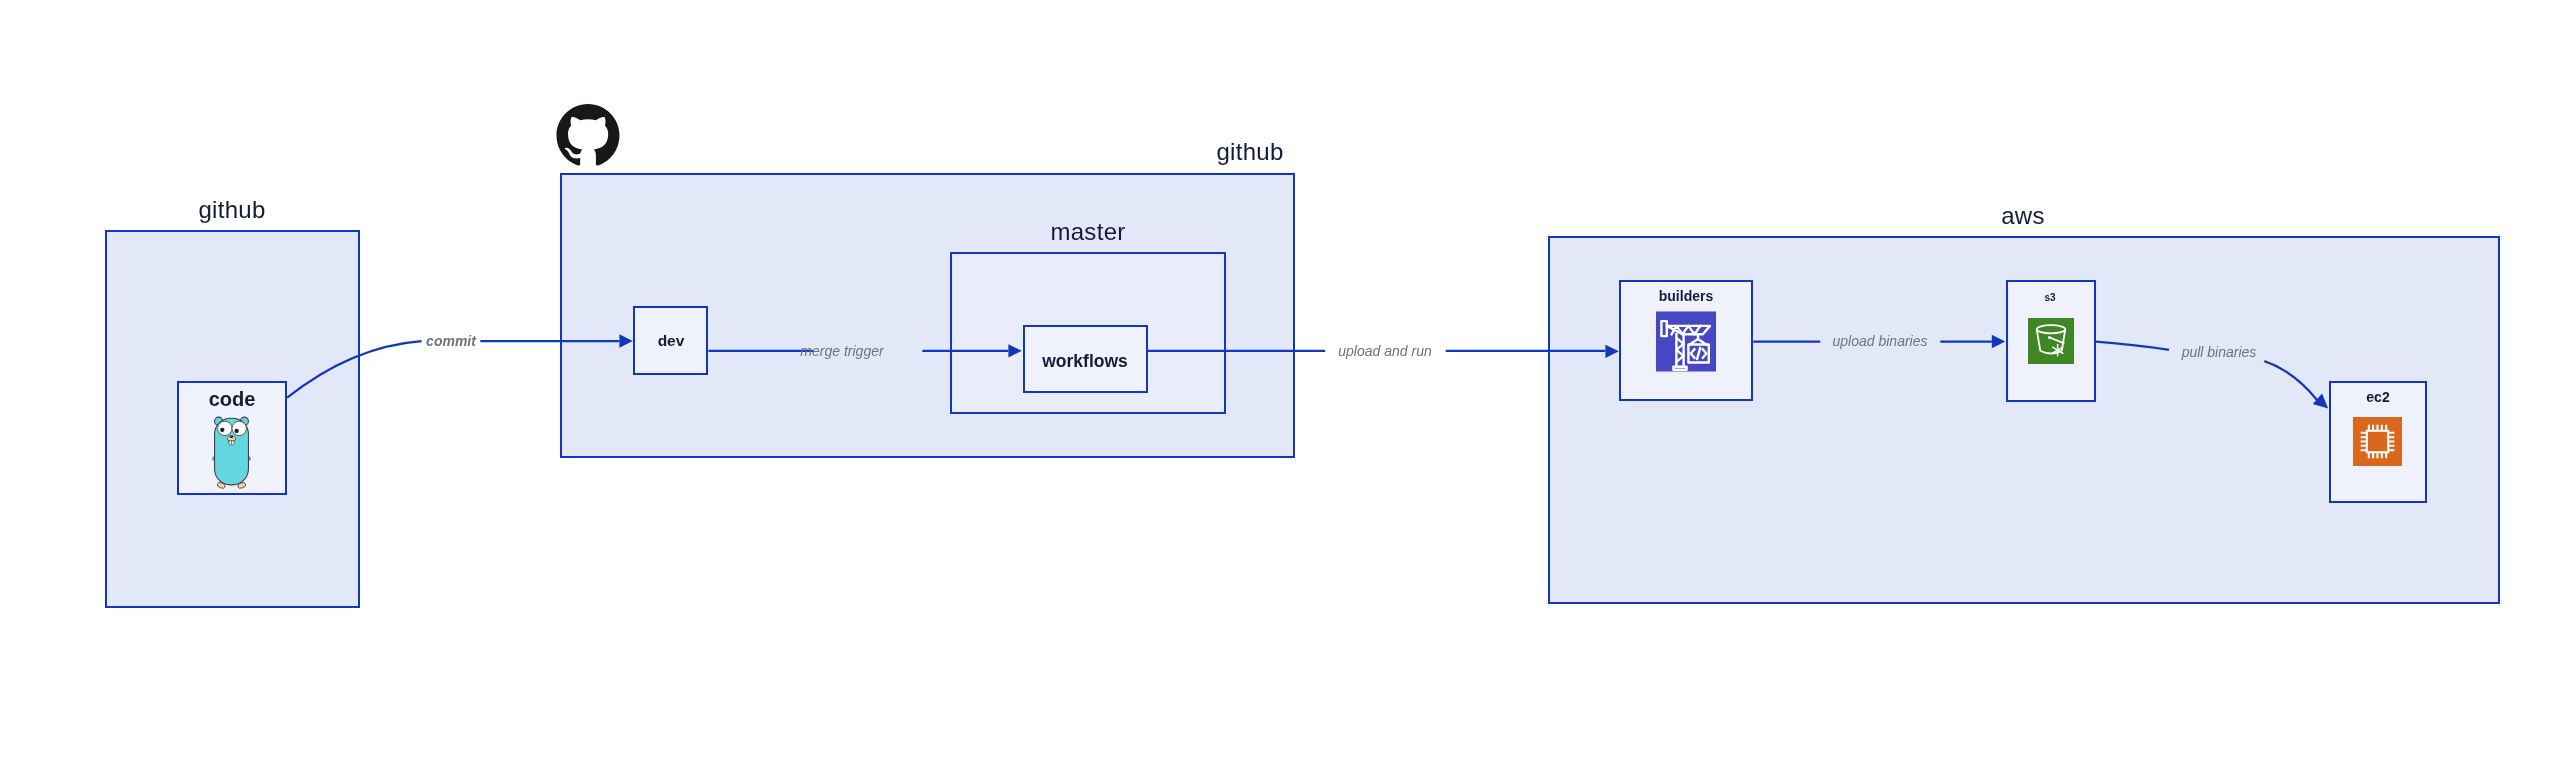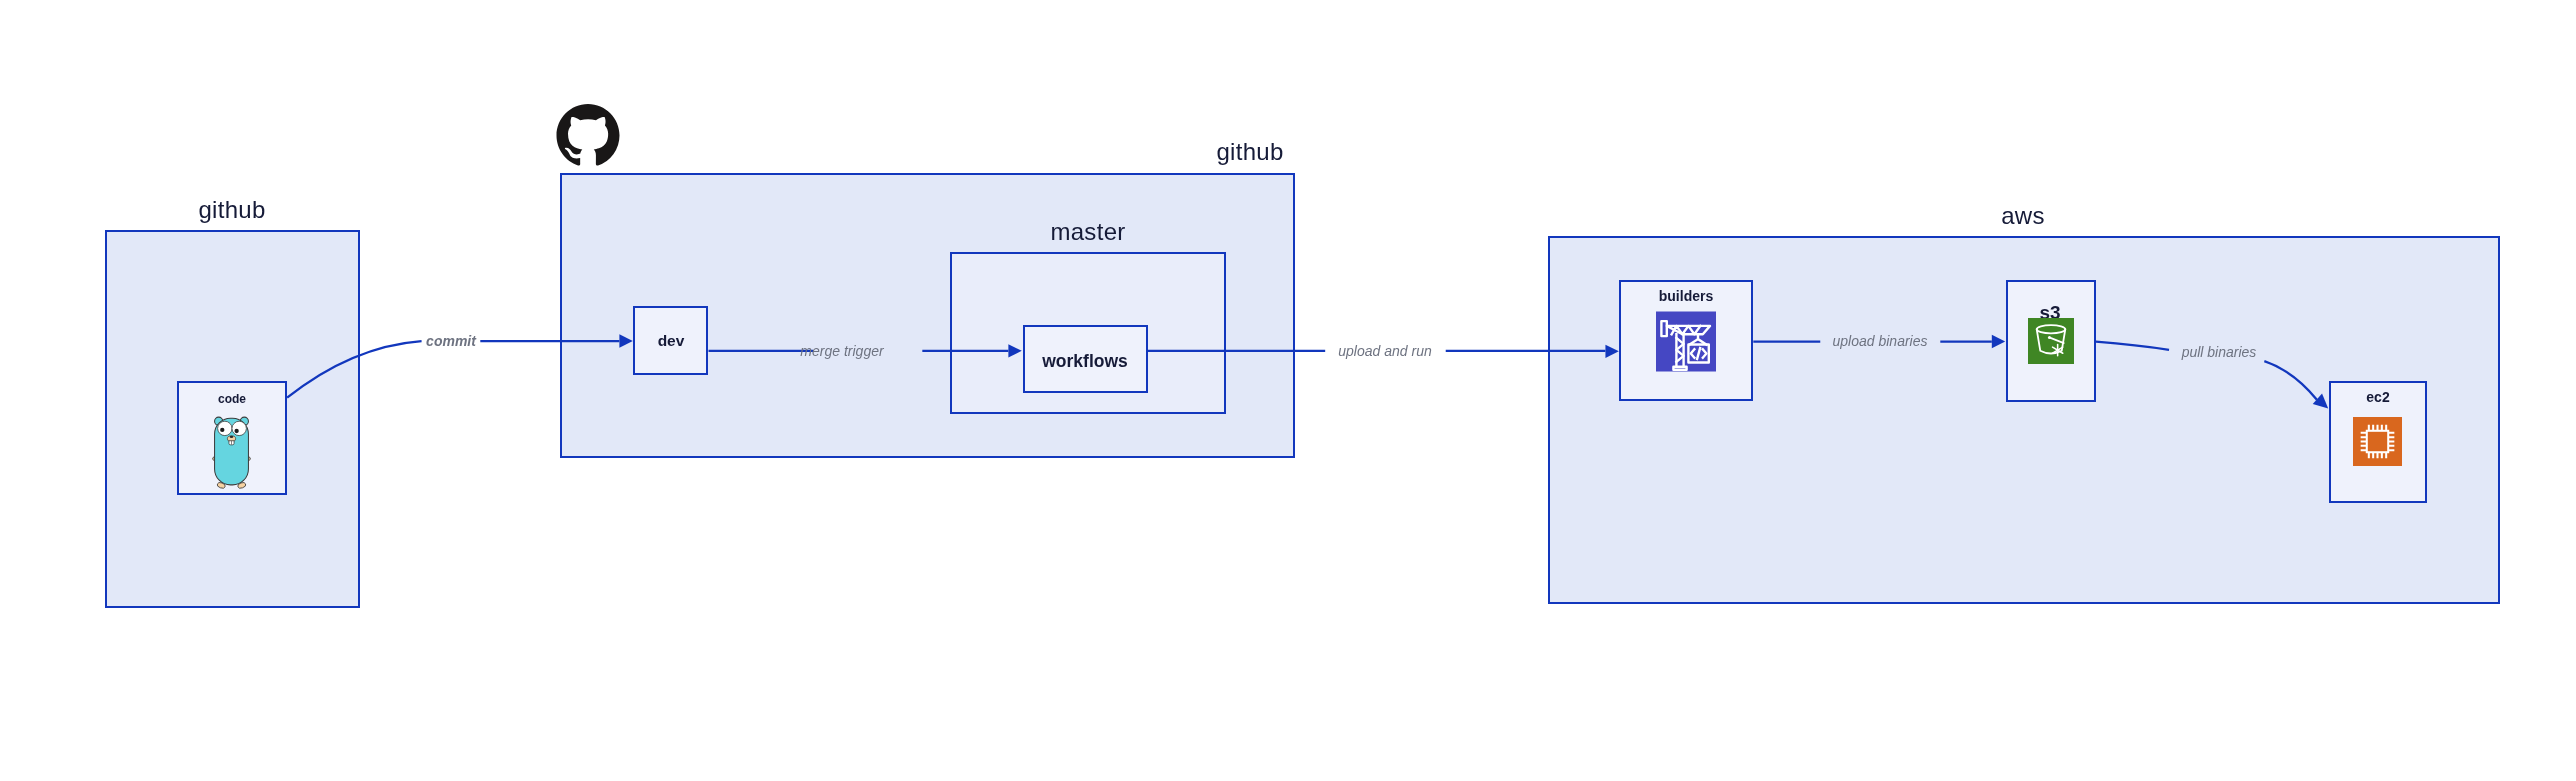--- a/index.html
+++ b/index.html
@@ -77,25 +77,25 @@
     </svg>
   </div>
 
   <div class="node-box" style="left:177px;top:381px;width:110px;height:114px;"></div>
   <div class="node-box" style="left:633px;top:306px;width:75px;height:69px;"></div>
   <div class="node-box" style="left:1023px;top:325px;width:125px;height:68px;"></div>
   <div class="node-box" style="left:1619px;top:280px;width:134px;height:121px;"></div>
   <div class="node-box" style="left:2006px;top:280px;width:90px;height:122px;"></div>
   <div class="node-box" style="left:2329px;top:381px;width:98px;height:122px;"></div>
 
-  <div class="node-label" style="left:232px;top:399px;font-size:12px;">code</div>
+  <div class="node-label" style="left:232px;top:399px;font-size:20px;">code</div>
   <div class="node-label" style="left:671px;top:341px;font-size:15.5px;">dev</div>
   <div class="node-label" style="left:1085px;top:361px;font-size:17.5px;">workflows</div>
   <div class="node-label" style="left:1686px;top:296px;">builders</div>
-  <div class="node-label" style="left:2050px;top:313px;font-size:19px;">s3</div>
+  <div class="node-label" style="left:2050px;top:297px;font-size:10px;">s3</div>
   <div class="node-label" style="left:2378px;top:397px;">ec2</div>
 
   <div class="icon-tile" style="left:212px;top:413px;">
     <svg width="39" height="76" viewBox="0 0 76 148">
       <ellipse class="gopher-tan" cx="7" cy="88" rx="6" ry="4" transform="rotate(-25 7 88)"></ellipse>
       <ellipse class="gopher-tan" cx="69" cy="88" rx="6" ry="4" transform="rotate(25 69 88)"></ellipse>
       <ellipse class="gopher-tan" cx="18" cy="141" rx="8" ry="5" transform="rotate(20 18 141)"></ellipse>
       <ellipse class="gopher-tan" cx="58" cy="141" rx="8" ry="5" transform="rotate(-20 58 141)"></ellipse>
       <circle class="gopher-body" cx="13" cy="16" r="8"></circle>
       <circle class="gopher-body" cx="63" cy="16" r="8"></circle>

